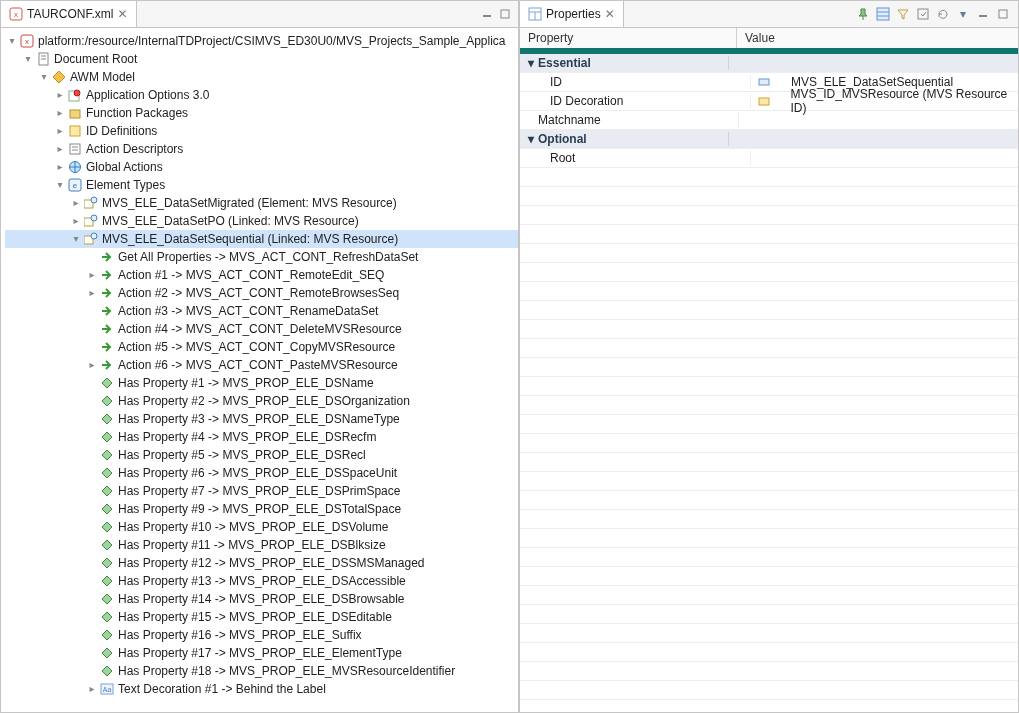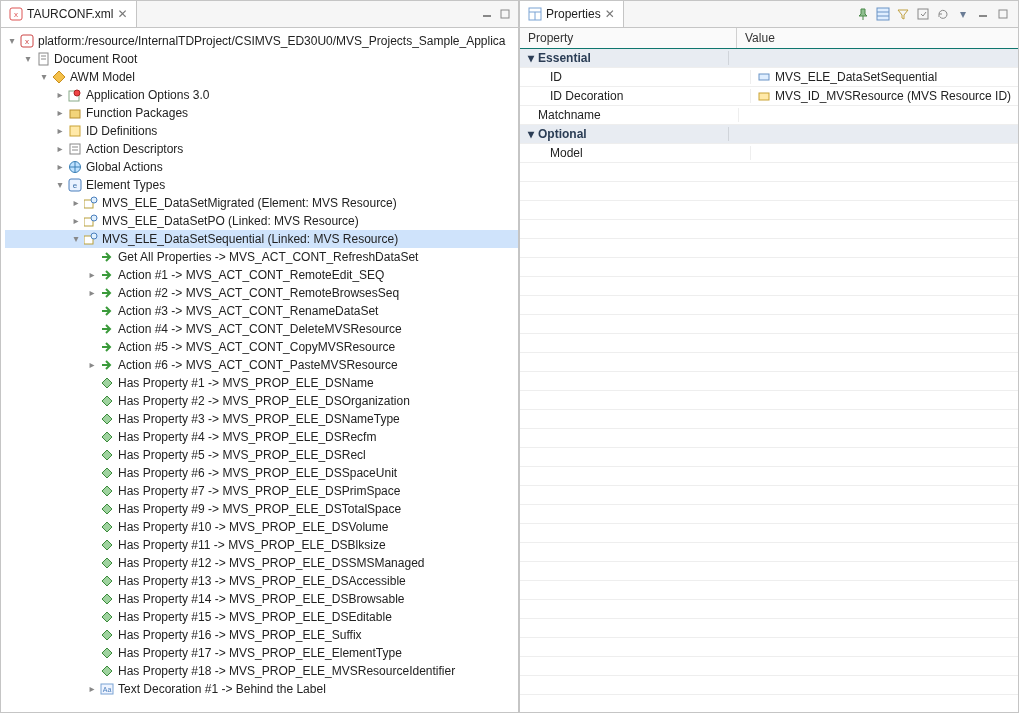--- a/index.html
+++ b/index.html
@@ -17,27 +17,27 @@
 .toolbar-right{display:flex;gap:2px;align-items:center;padding-right:6px}
 .toolbar-right .ico{width:18px;height:18px;display:flex;align-items:center;justify-content:center;color:#6a7c95}
 .body{flex:1;overflow:auto}
 .tree{padding:4px 0 4px 4px;white-space:nowrap}
 .row{display:flex;align-items:center;height:18px;line-height:18px}
 .row.sel{background:#cfe3fb}
 .exp{width:14px;display:flex;align-items:center;justify-content:center;color:#888;font-size:10px;cursor:pointer}
 .ic{width:16px;height:16px;display:flex;align-items:center;justify-content:center;margin-right:3px}
 .lbl{padding-right:10px}
 
-.propcols{display:flex;height:20px;border-bottom:1px solid #0f766e;background:#fafafa}
+.propcols{display:flex;height:20px;border-bottom:6px solid #0f766e;background:#fafafa}
 .propcols div{padding:3px 8px;font-weight:400;color:#333}
 .propcols .c1{width:200px;border-right:1px solid #d0d0d0}
 .propgrid{}
 .prow{display:flex;height:18px;align-items:center;border-bottom:1px solid #eee}
 .prow .c1{width:200px;border-right:1px solid #eee;padding-left:8px;display:flex;align-items:center;gap:4px}
-.prow .c2{flex:1;padding-left:6px;display:flex;align-items:center;gap:4px}
+.prow .c2{flex:1;padding-left:6px;display:flex;align-items:center;gap:20px}
 .prow.cat{background:#e8ecf2;font-weight:600;color:#2b3d55}
 .prow.cat .c1{border-right:1px solid #d0d4da}
 .vico{width:14px;height:14px;display:flex;align-items:center;justify-content:center}
 .filler .prow{border-bottom:1px solid #eee}
 </style>
 </head>
 <body>
 
 <div class="app">
 
@@ -503,21 +503,21 @@
         </div>
         <div class="prow cat">
           <div class="c1">
               <span>▾</span>
               <span>Optional</span>
             </div>
           <div class="c2"></div>
         </div>
         <div class="prow">
           <div class="c1" style="padding-left:30px">
-              <span>Model</span>
+              <span>Root</span>
             </div>
           <div class="c2"></div>
         </div>
         <div class="filler">
             <div class="prow">
               <div class="c1"></div>
               <div class="c2"></div>
             </div>
             <div class="prow">
               <div class="c1"></div>

